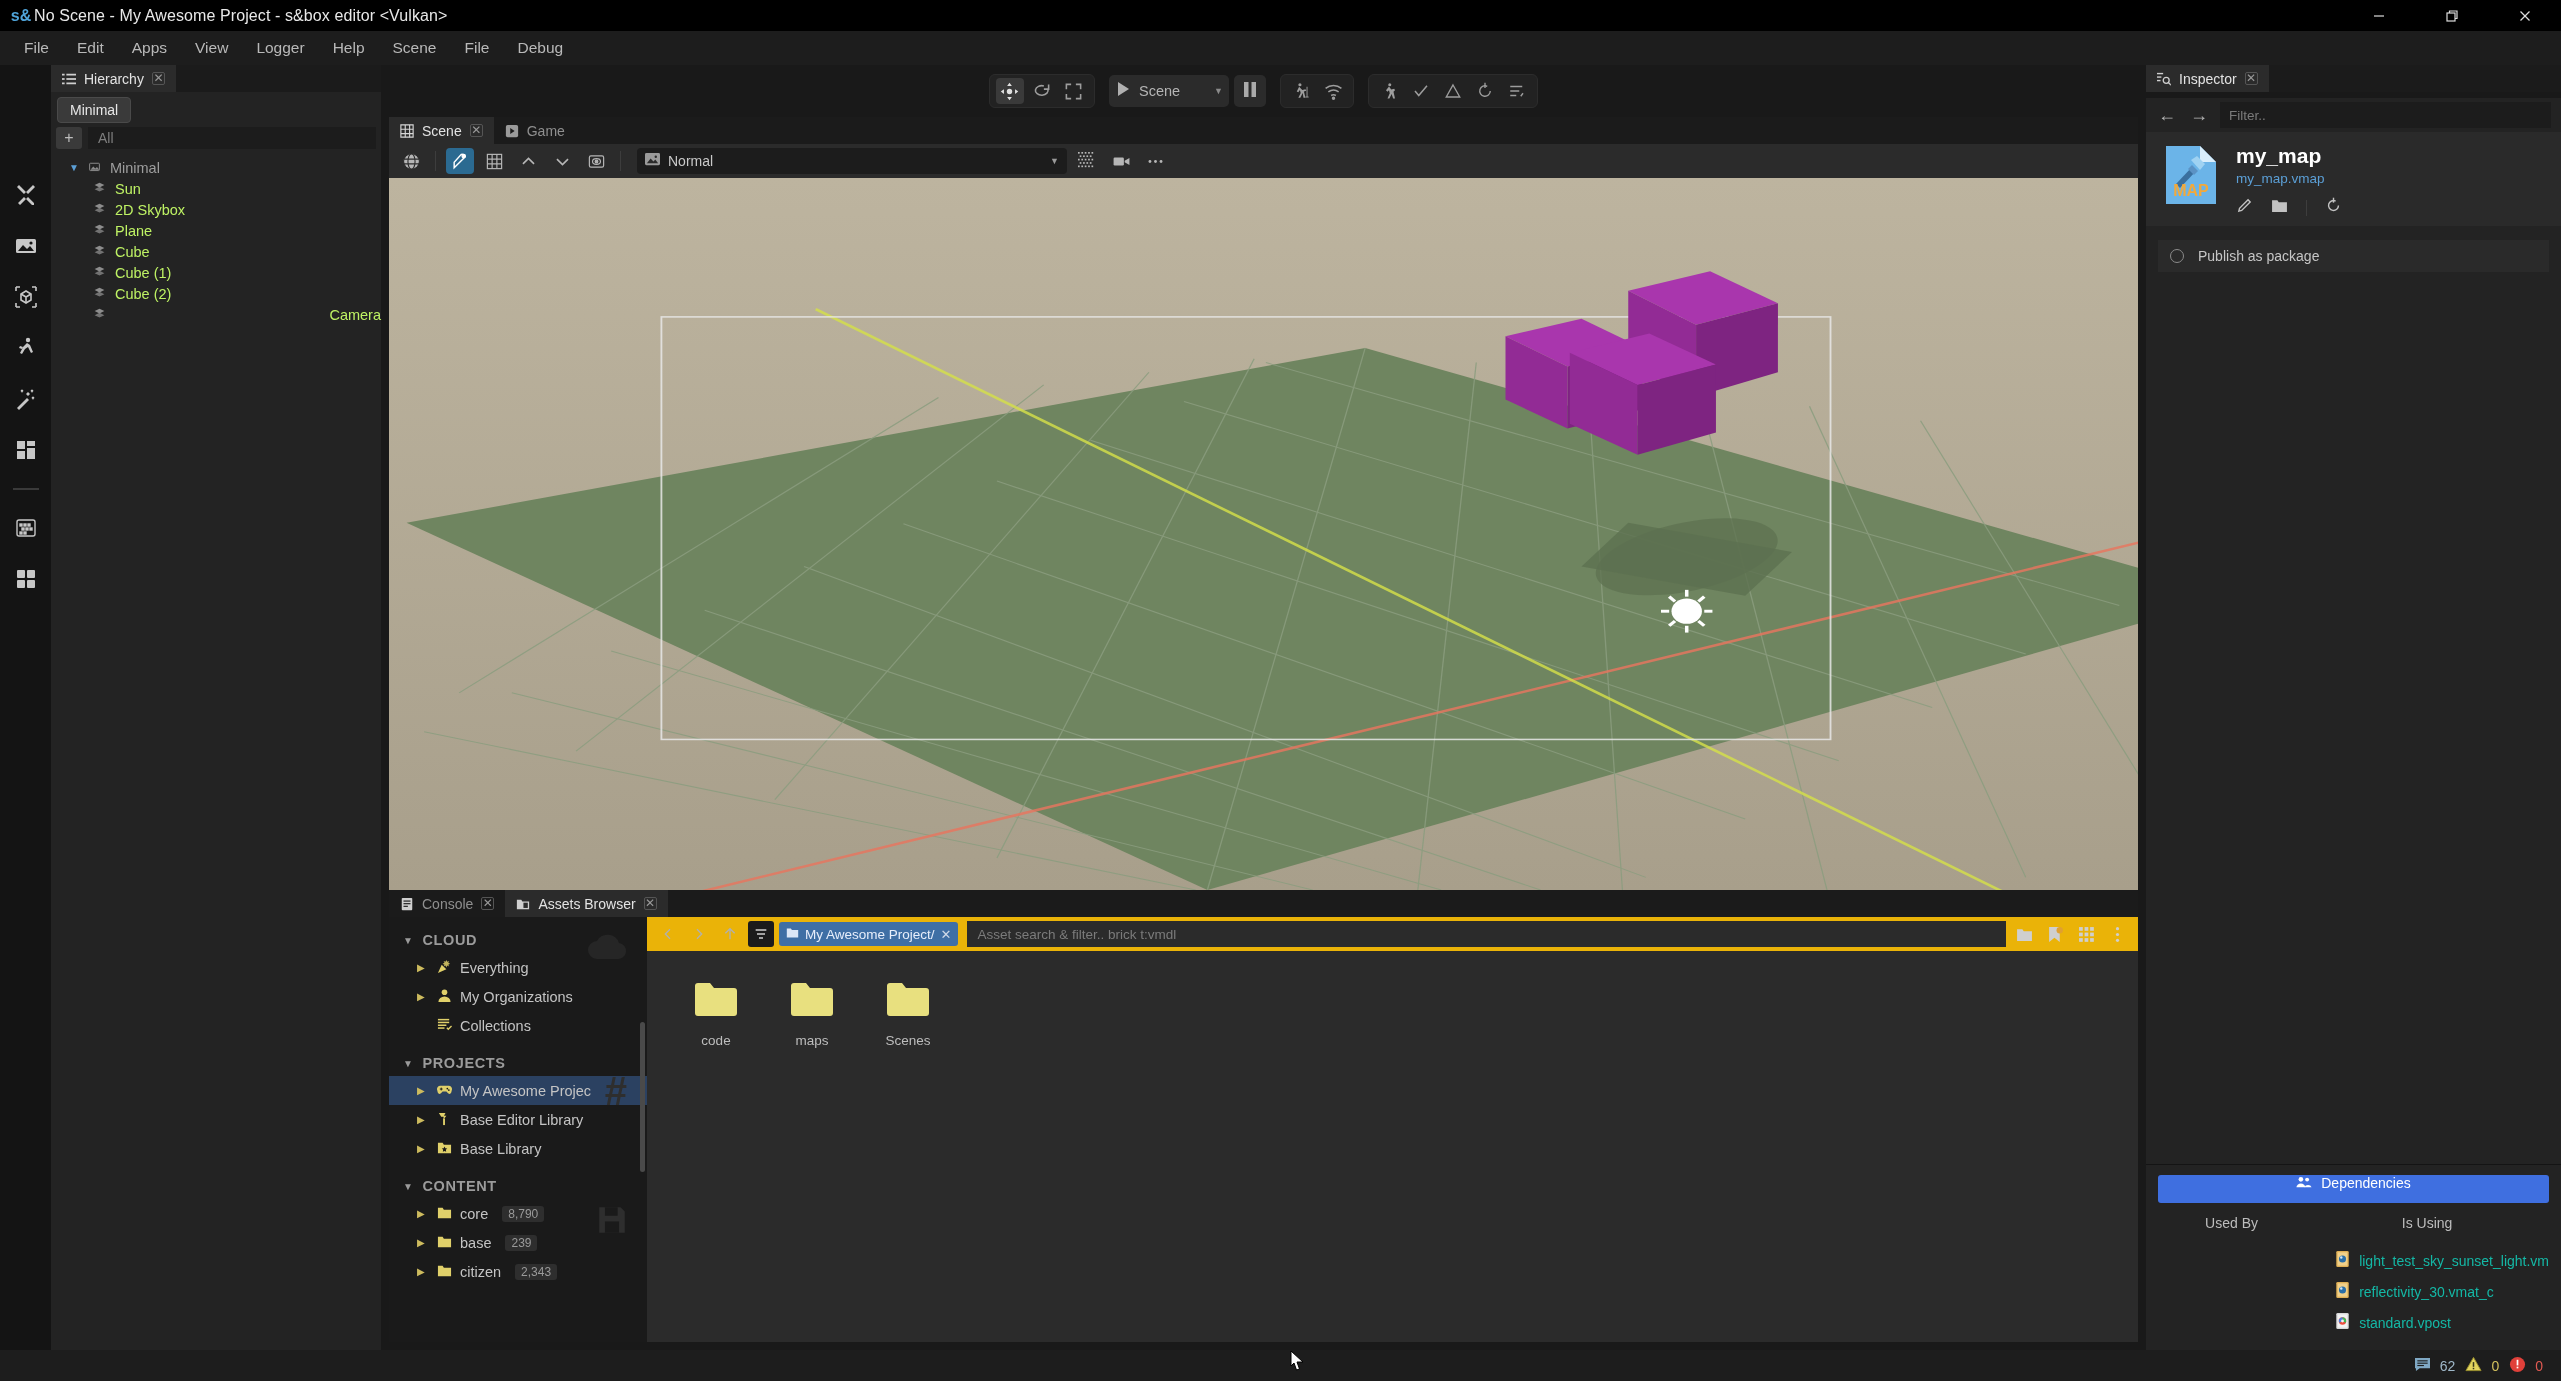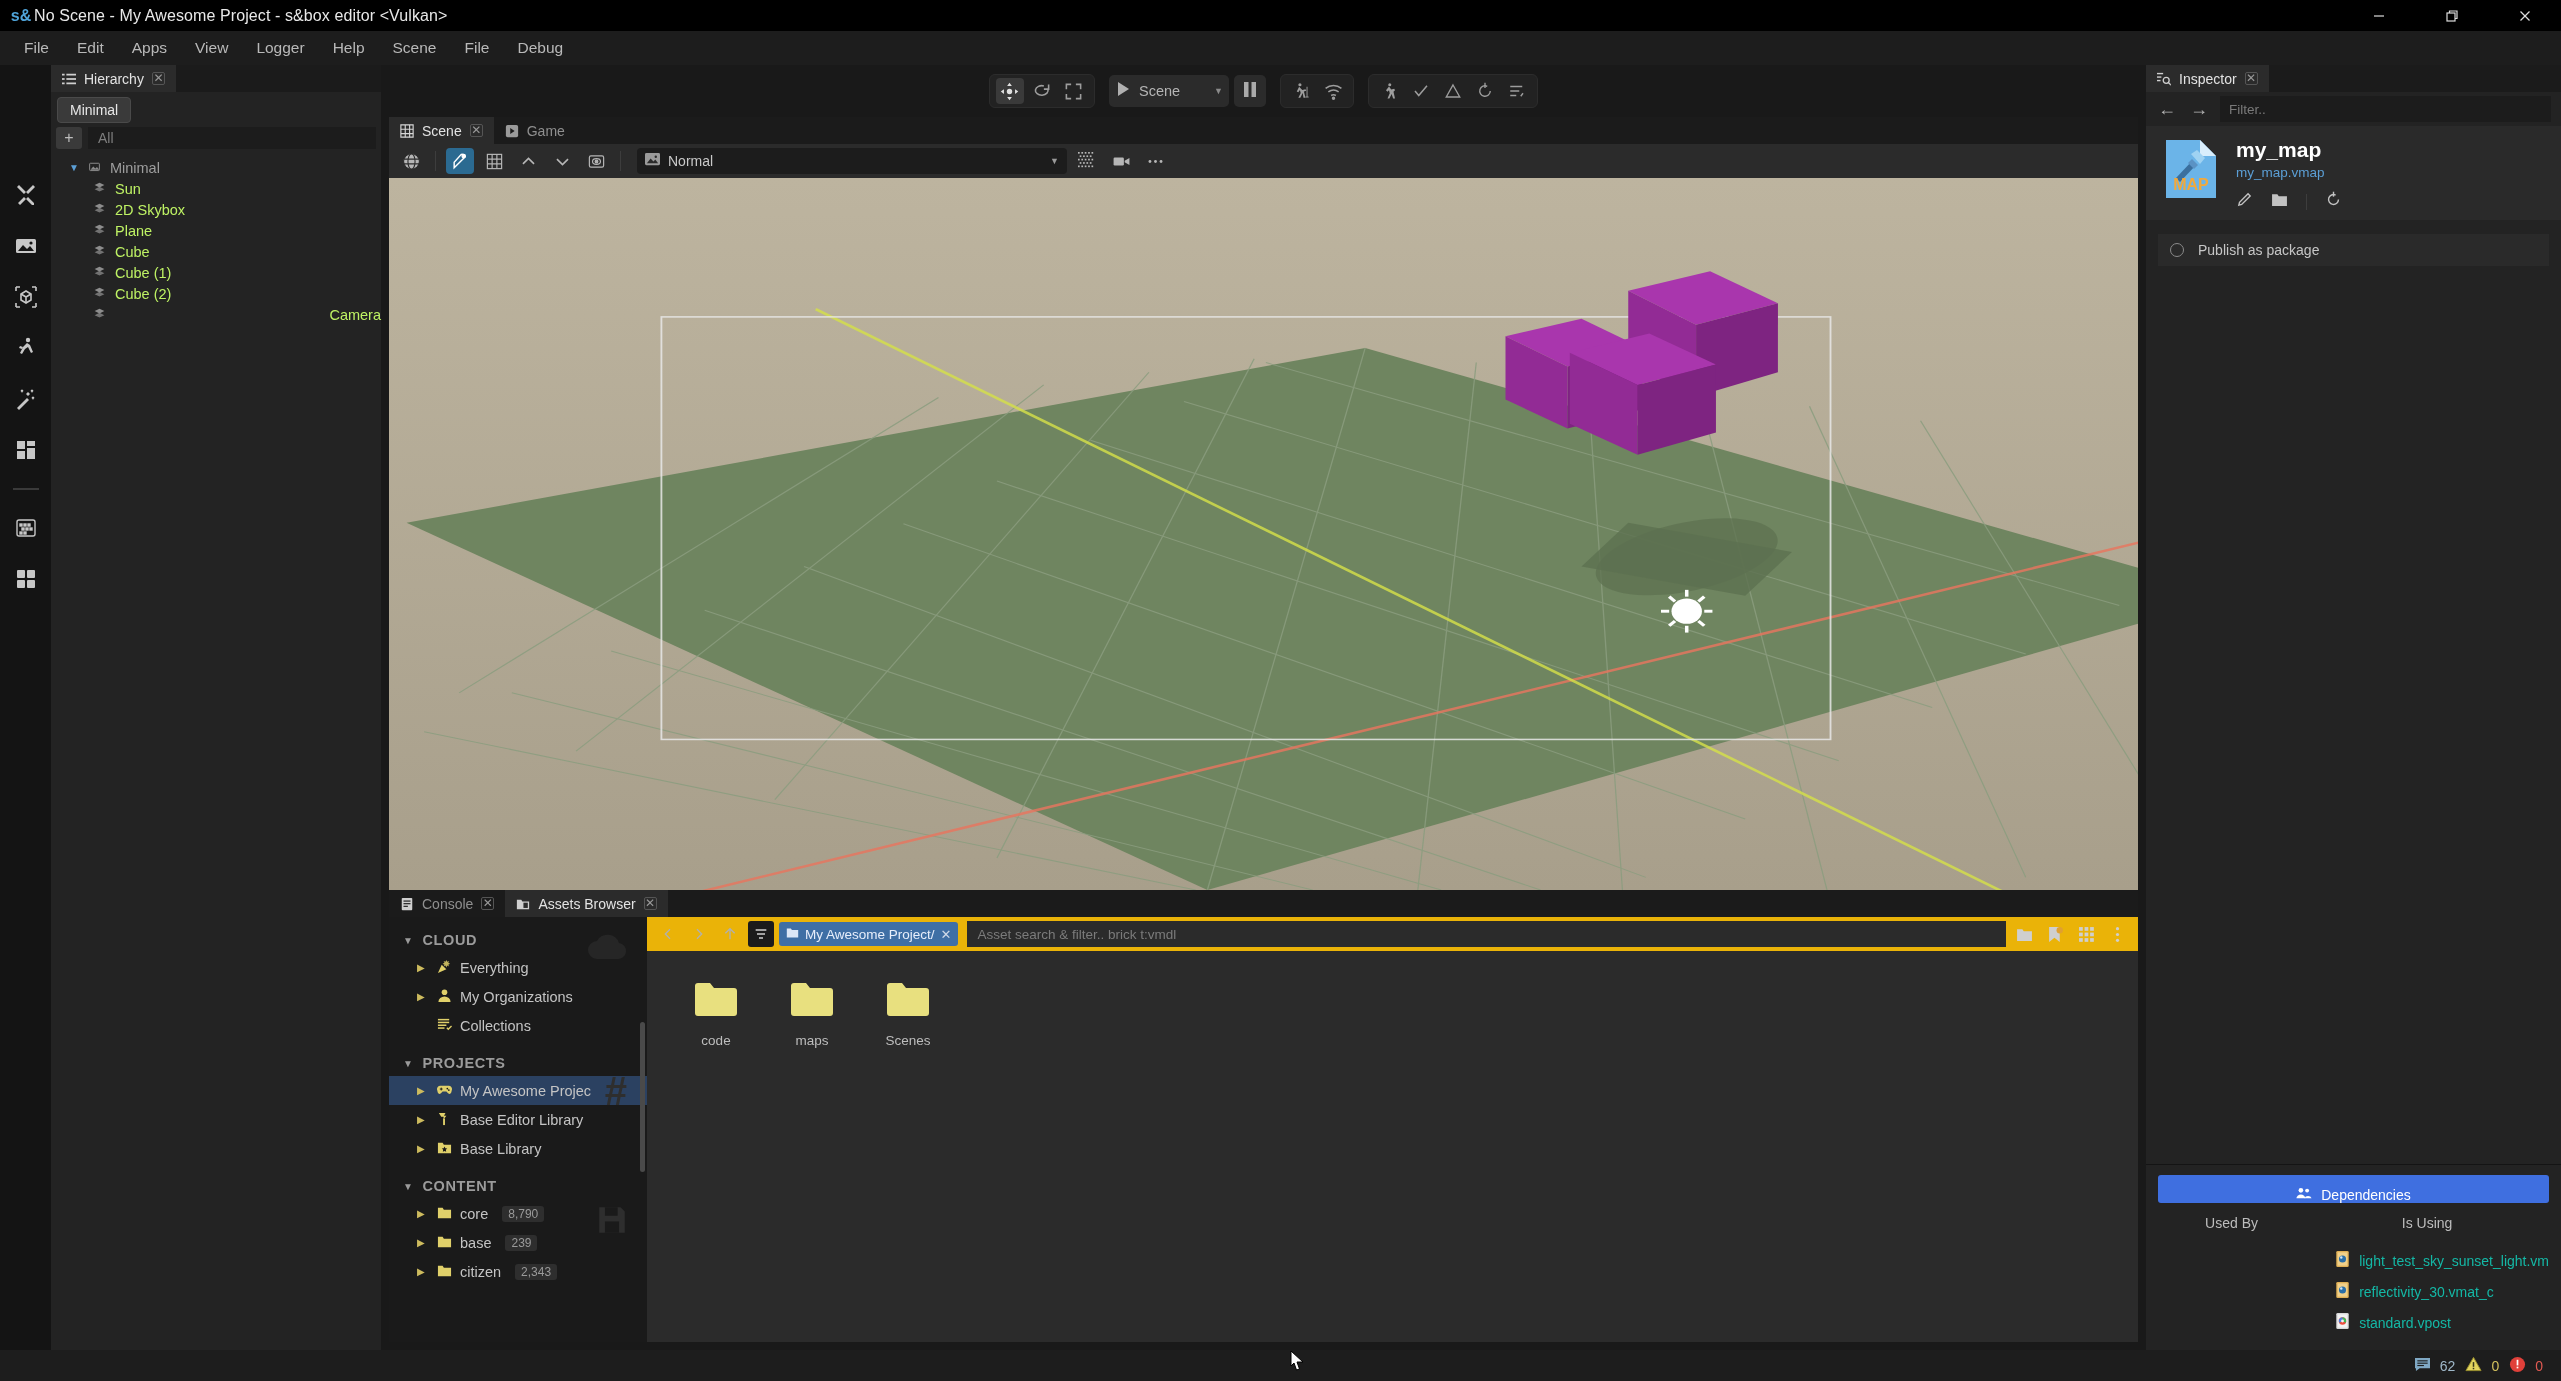--- a/index.html
+++ b/index.html
@@ -90,34 +90,34 @@
   .hier-body { flex:1; background:#232323; display:flex; flex-direction:column; min-height:0;}
   .scenetabrow { height:32px; display:flex; align-items:center; padding:4px 6px 0 6px; background:#232323;}
   .scenetab { background:#3a3a3a; border:1px solid #4a4a4a; border-radius:4px; height:26px; display:flex; align-items:center; padding:0 12px; font-size:14px; color:#e6e6e6;}
   .hierfilter { height:28px; display:flex; align-items:center; gap:6px; padding:0 5px; }
   .plusbtn { width:26px; height:22px; background:#3a3a3a; border-radius:3px; display:flex;align-items:center;justify-content:center; color:#bdbdbd; font-size:16px;}
   .allbox { flex:1; height:22px; background:#1c1c1c; display:flex; align-items:center; padding:0 10px; font-size:14px; color:#7e7e7e;}
   .hrow { display:flex; align-items:center; gap:9px; height:21px; font-size:14.5px; color:#bef264; padding-left:12px;}
   .hrow.root { color:#9d9d9d; }
 
   
-  .rightpanel { width: 415px; flex:0 0 415px; display:flex; flex-direction:column; }
+  .rightpanel { width: 415px; flex:0 0 415px; display:flex; flex-direction:column;gap:6px; }
   .insp-body { flex:1; background:#232323; display:flex; flex-direction:column; min-height:0;}
   .insp-nav { height:34px; display:flex; align-items:center; gap:10px; padding:0 10px; background:#232323;}
   .insp-nav .navico{ color:#b5b5b5; font-size:18px; width:22px; text-align:center;}
   .insp-filter{ flex:1; height:26px; background:#1c1c1c; display:flex; align-items:center; padding:0 9px; font-size:13.5px; color:#7a7a7a;}
   .insp-head { display:flex; gap:14px; padding:12px 14px 8px 14px; background:#2a2a2a;}
   .mapicon { width:62px;height:62px; position:relative; flex:0 0 62px;}
   .insp-title { font-size:21px; color:#fff; font-weight:bold; line-height:1.15;}
   .insp-sub { font-size:13.5px; color:#5b9fd6; margin-top:3px;}
   .insp-acts { display:flex; align-items:center; gap:18px; margin-top:11px; color:#c2c2c2;}
   .pubrow{ display:flex; align-items:center; gap:14px; background:#2a2a2a; margin:14px 12px 0 12px; height:32px; padding:0 12px; font-size:14px; color:#c6c6c6;}
   .radio{ width:14px;height:14px;border:1.5px solid #8a8a8a; border-radius:50%;}
   .depsarea{ border-top:1px solid #141414; padding:10px 12px 12px 12px; background:#232323;}
-  .depbtn{ height:28px; background:#3f6fe0; border-radius:3px; display:flex; align-items:flex-end; justify-content:center; gap:9px; color:#fff; font-size:14px;}
+  .depbtn{ height:28px; background:#3f6fe0; border-radius:3px; display:flex; align-items:flex-start; justify-content:center; gap:9px; color:#fff; font-size:14px;}
   .depcols{ display:flex; margin-top:12px;}
   .depcol{ flex:1; }
   .depcolhdr{ text-align:center; font-size:14px; color:#bdbdbd; margin-bottom:14px;}
   .deprow{ display:flex; align-items:center; gap:9px; height:31px; font-size:14px; color:#14b8a6; padding-left:30px;}
 
   
   .statusbar{ height:31px; background:#1d1d1d; display:flex; align-items:center; justify-content:flex-end; gap:10px; padding-right:18px; flex:0 0 31px;}
   .stat{ display:flex; align-items:center; gap:9px; font-size:14px; }
   .stat.c1{color:#9fb8c9;} .stat.c2{color:#d4c15e;} .stat.c3{color:#e05a52;}
   .cursor{ position:absolute; pointer-events:none; }

